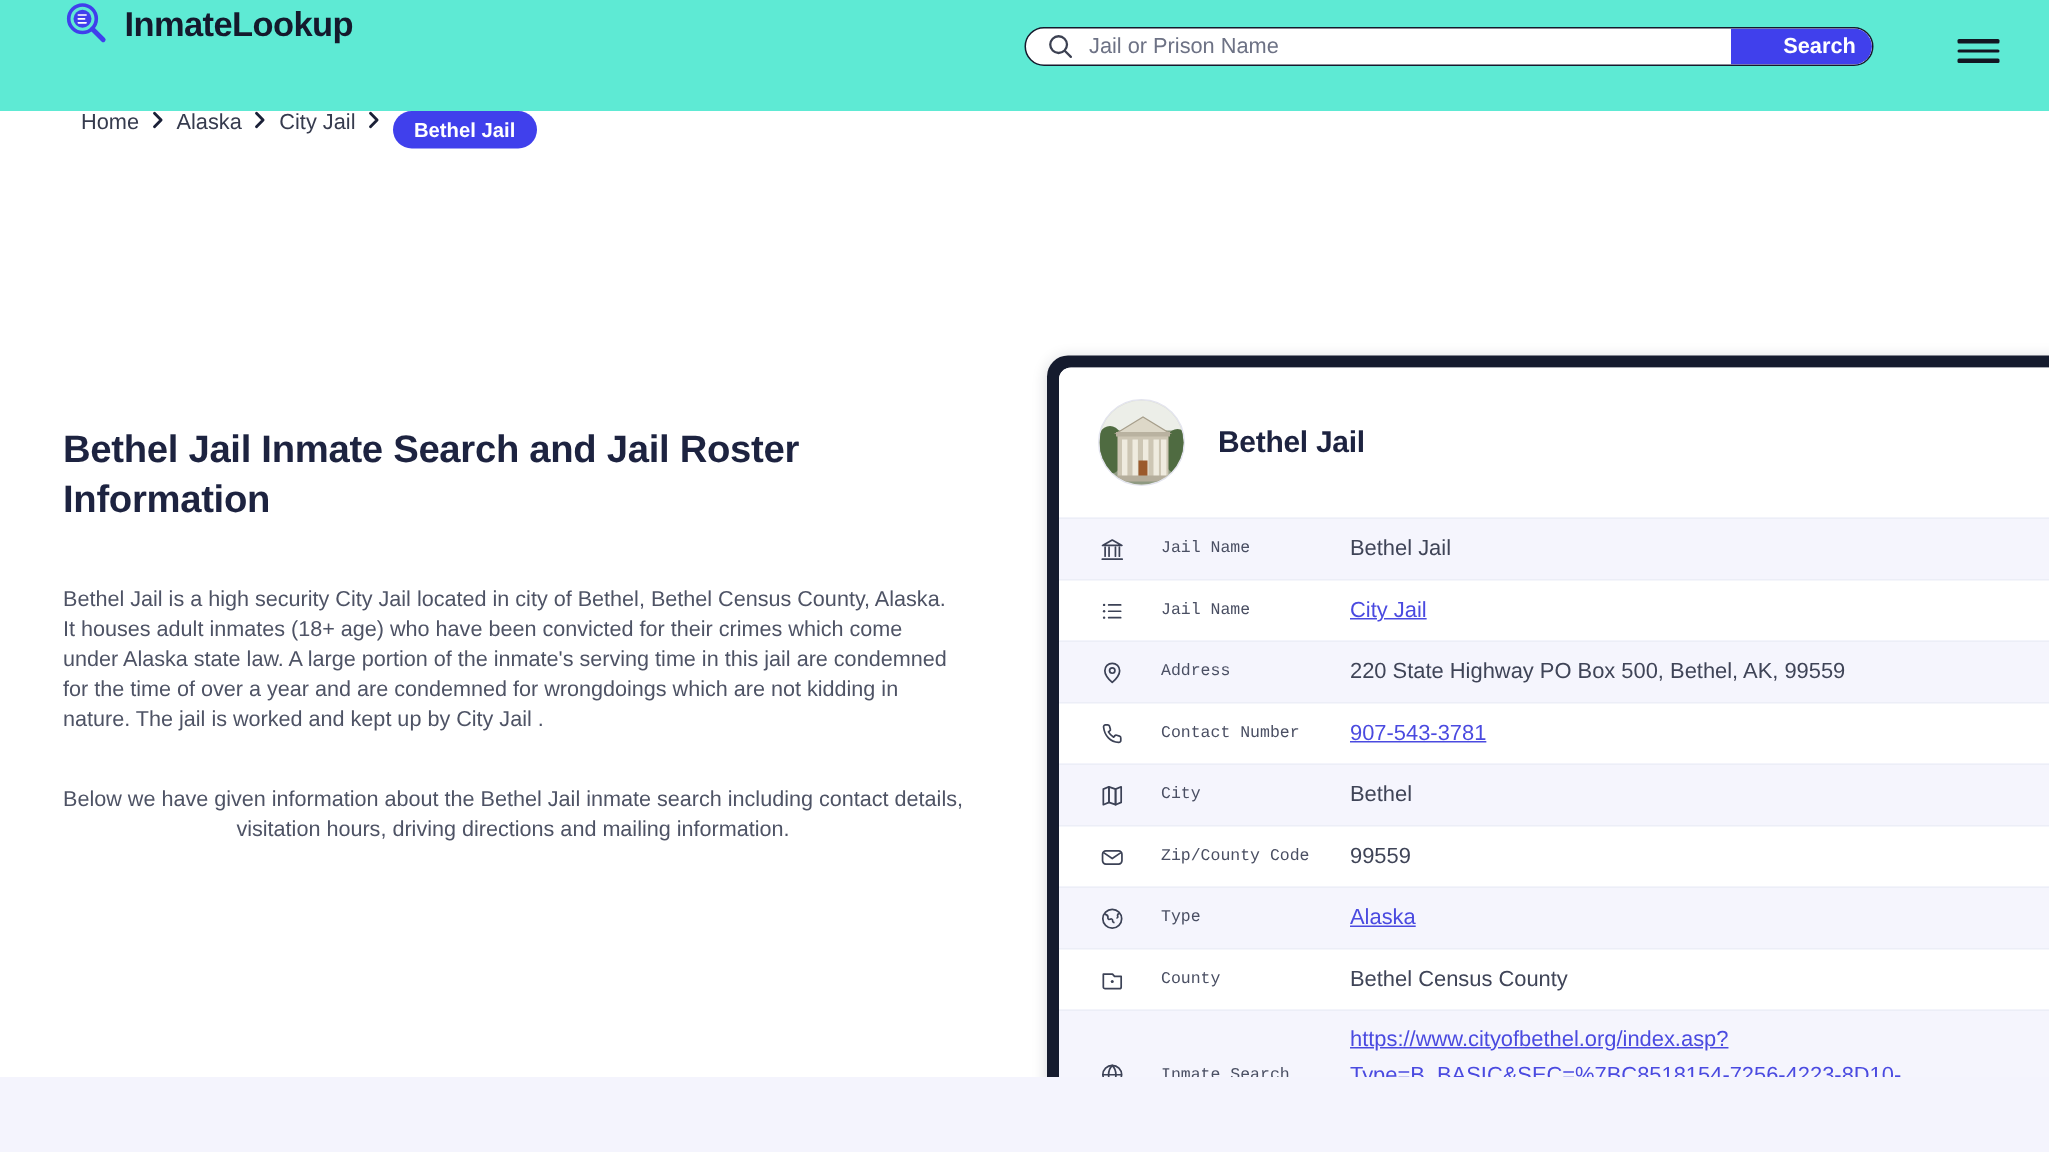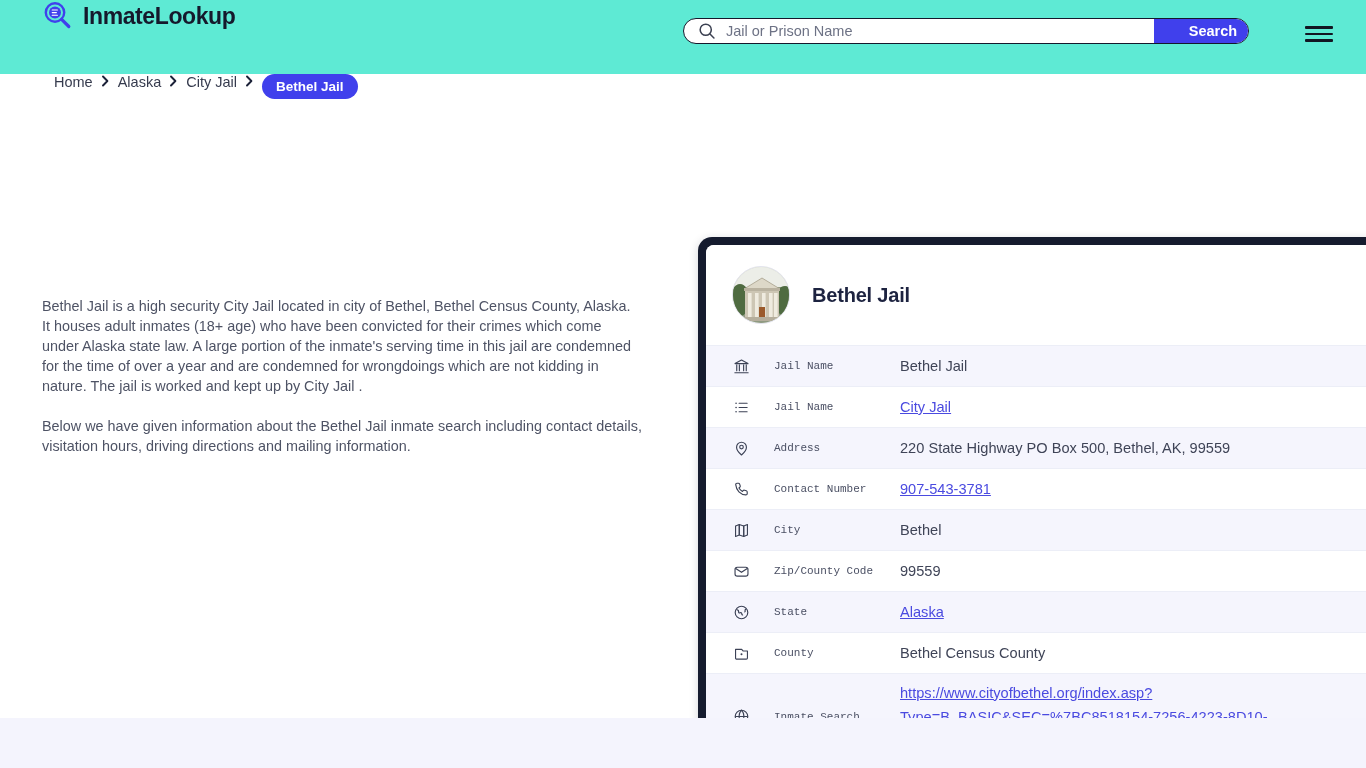--- a/index.html
+++ b/index.html
@@ -161,27 +161,27 @@
   }
   .page-title {
     font-size: 25.5px;
     line-height: 33px;
     font-weight: 700;
     color: #1d2340;
     letter-spacing: -0.2px;
     max-width: 500px;
   }
   .intro-p {
-    margin-top: 12px;
+    margin-top: 40px;
     font-size: 14.4px;
     line-height: 20px;
     color: #4e5365;
     max-width: 600px;
   }
-  .intro-p + .intro-p { margin-top: 20px; }
+  .intro-p + .intro-p { margin-top: 33px; text-align: center; }
 
   
   .info-card {
     position: absolute;
     left: 698px;
     top: 133px;
     width: 740px;
     background: #151b2e;
     border-radius: 14px;
     padding: 8px;
@@ -331,20 +331,21 @@
     <svg viewBox="0 0 9 12" fill="none">
         <path d="M2 1.5l4.4 4.5L2 10.5" stroke="#1b2138" stroke-width="1.9" stroke-linecap="round" stroke-linejoin="round"></path>
       </svg>
   </span>
   <span class="crumb-current">Bethel Jail</span>
 </nav>
 
 <div class="page-body">
 
   <section class="left-col">
+    <h1 class="page-title">Bethel Jail Inmate Search and Jail Roster Information</h1>
     <p class="intro-p">Bethel Jail is a high security City Jail located in city of Bethel, Bethel Census County, Alaska. It houses adult inmates (18+ age) who have been convicted for their crimes which come under Alaska state law. A large portion of the inmate's serving time in this jail are condemned for the time of over a year and are condemned for wrongdoings which are not kidding in nature. The jail is worked and kept up by City Jail .</p>
     <p class="intro-p">Below we have given information about the Bethel Jail inmate search including contact details, visitation hours, driving directions and mailing information.</p>
   </section>
 
   <section class="info-card">
     <div class="info-card-inner">
 
       <div class="card-head">
         <div class="avatar">
           <svg width="58" height="58" viewBox="0 0 58 58">
@@ -441,21 +442,21 @@
         </div>
 
         <div class="info-row shade">
           <span class="row-icon">
             <svg width="17" height="17" viewBox="0 0 20 20" fill="none" stroke="#3c4256" stroke-width="1.35" stroke-linejoin="round">
               <circle cx="10" cy="10" r="7.4"></circle>
               <path d="M4.2 6.4c1.8.4 2.6 1.6 2.4 2.8-.2 1.3 1 1.6 1.8 1.1.9-.5 2 .1 1.9 1.2-.1 1 .7 1.6 1.5 1.3"></path>
               <path d="M15.3 6c-1 .3-1.4 1.2-1 2 .3.8-.3 1.4-1 1.2"></path>
             </svg>
           </span>
-          <span class="row-label">State</span>
+          <span class="row-label">Type</span>
           <span class="row-value"><a>Alaska</a></span>
         </div>
 
         <div class="info-row plain">
           <span class="row-icon">
             <svg width="17" height="17" viewBox="0 0 20 20" fill="none" stroke="#3c4256" stroke-width="1.35" stroke-linejoin="round">
               <path d="M3 5.2h7.2l1.6 1.8H17v8.2a1.4 1.4 0 0 1-1.4 1.4H4.4A1.4 1.4 0 0 1 3 15.2V5.2Z"></path>
               <circle cx="10" cy="11" r="1.2" fill="#3c4256" stroke="none"></circle>
             </svg>
           </span>

